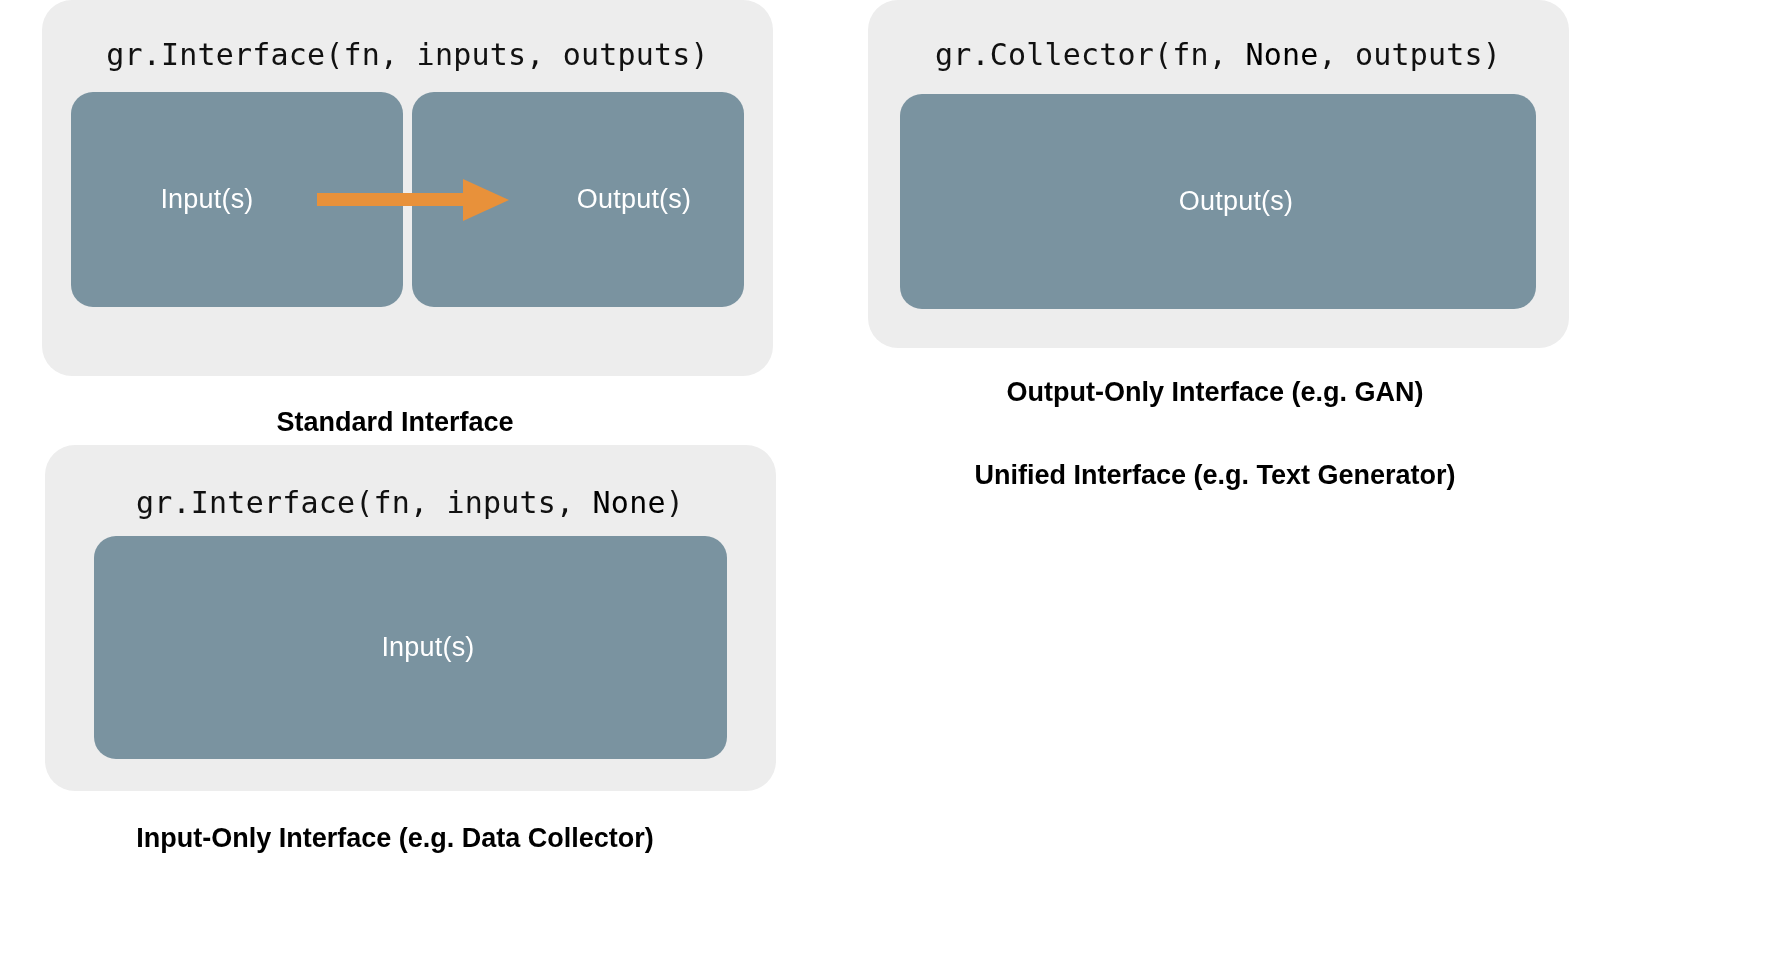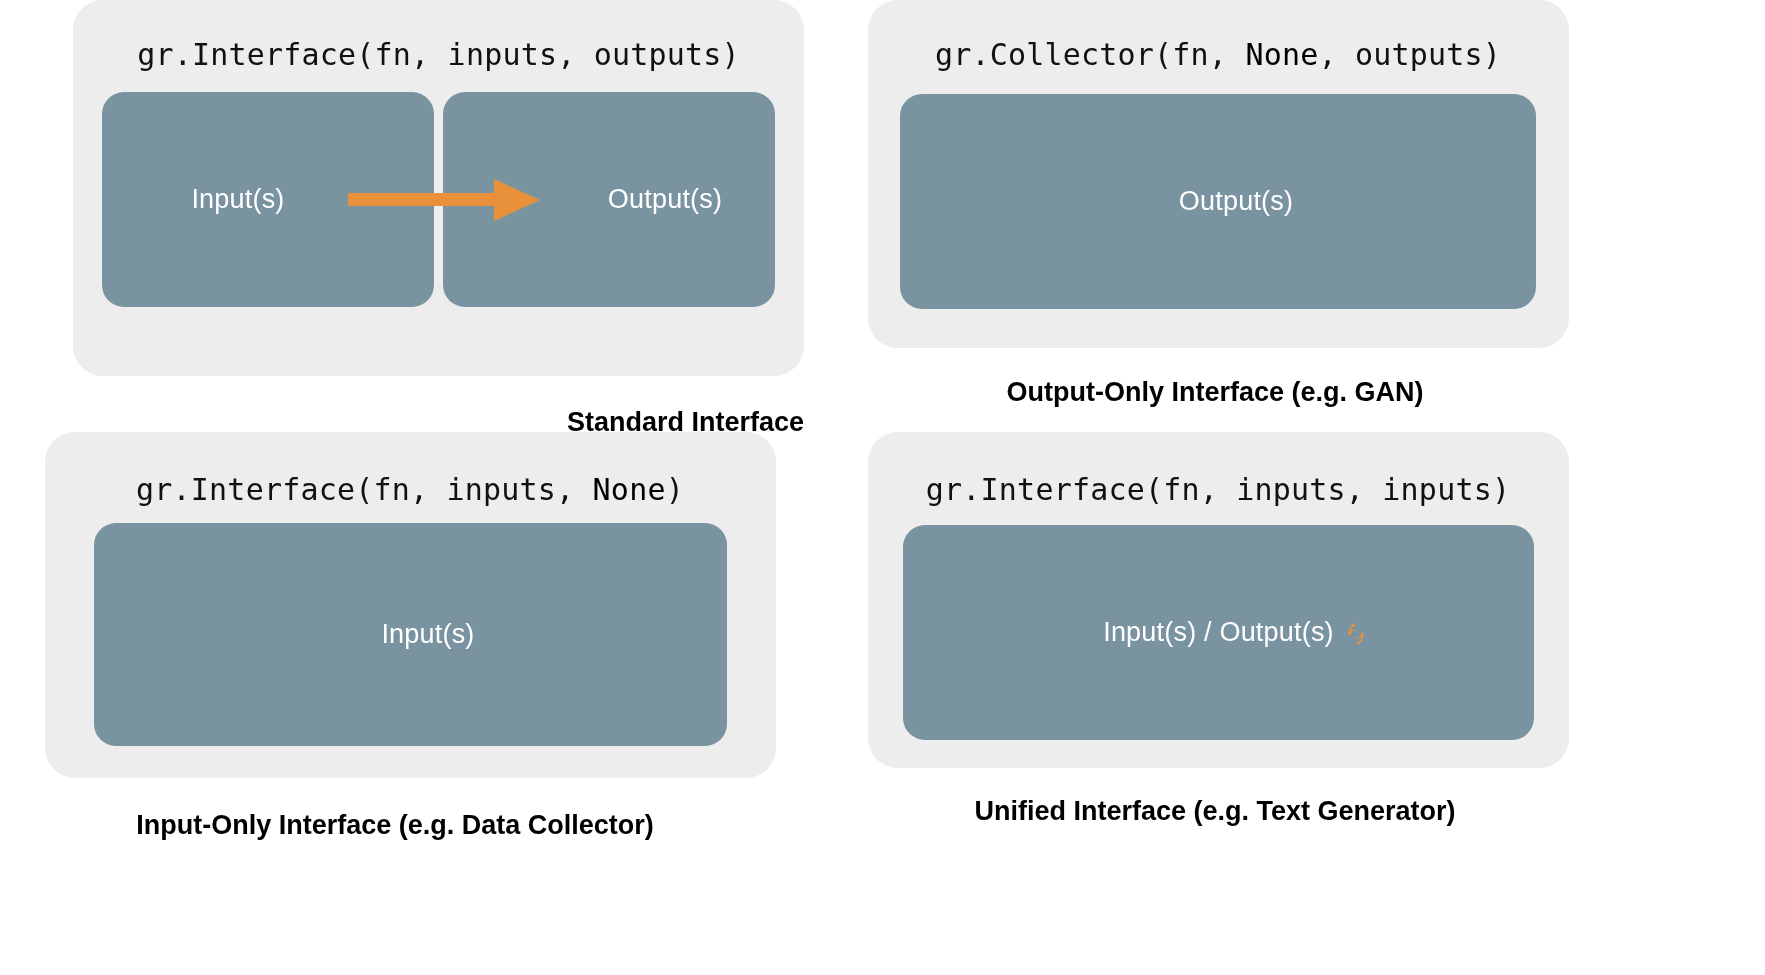--- a/index.html
+++ b/index.html
@@ -21,23 +21,23 @@
     background: #ffffff;
   }
 
   
   .quad {
     position: absolute;
     display: flex;
     flex-direction: column;
     align-items: center;
   }
-  #quad-0 { left: 14px;   top: 0px;   width: 790px; align-items: flex-end; }
+  #quad-0 { left: 0px;   top: 0px;   width: 790px; }
   #quad-1 { left: 820px; top: 0px;   width: 790px; }
-  #quad-2 { left: 0px;   top: 432px; width: 790px; }
+  #quad-2 { left: 0px;   top: 445px; width: 790px; }
   #quad-3 { left: 820px; top: 432px; width: 790px; }
 
   
   .panel {
     background: #ededed;
     border-radius: 30px;
     box-sizing: border-box;
     position: relative;
   }
   #quad-0 .panel { width: 731px; height: 376px; margin-left: 25px; }
@@ -202,35 +202,16 @@
               <span>Input(s)</span>
             </span>
         </div>
       </div>
 
     </div>
     <div class="caption">Input-Only Interface (e.g. Data Collector)</div>
   </div>
 
   <div class="quad" id="quad-3">
-    <div class="panel">
-
-      <div class="code-line"><span>gr.Interface(fn, inputs, inputs)</span><span class="code-none"></span><span></span></div>
-
-      <div class="box-row">
-        <div class="box">
-          <span class="box-label">
-              <span>Input(s) / Output(s)</span>
-              <span class="loop-icon">
-              <svg width="26" height="26" viewBox="0 0 26 26" xmlns="http://www.w3.org/2000/svg" aria-hidden="true">
-                <path d="M5.2 13 A7.8 7.8 0 0 1 13 5.2 L13 1.6 L7.0 6.0 L13 10.4 L13 8.0 A5.0 5.0 0 0 0 8.0 13 Z" fill="#e8913a" transform="rotate(-8 13 13)"></path>
-                <path d="M20.8 13 A7.8 7.8 0 0 1 13 20.8 L13 24.4 L19.0 20.0 L13 15.6 L13 18.0 A5.0 5.0 0 0 0 18.0 13 Z" fill="#e8913a" transform="rotate(-8 13 13)"></path>
-              </svg>
-            </span>
-            </span>
-        </div>
-      </div>
-
-    </div>
     <div class="caption">Unified Interface (e.g. Text Generator)</div>
   </div>
 
 </div>
 
 </body></html>

